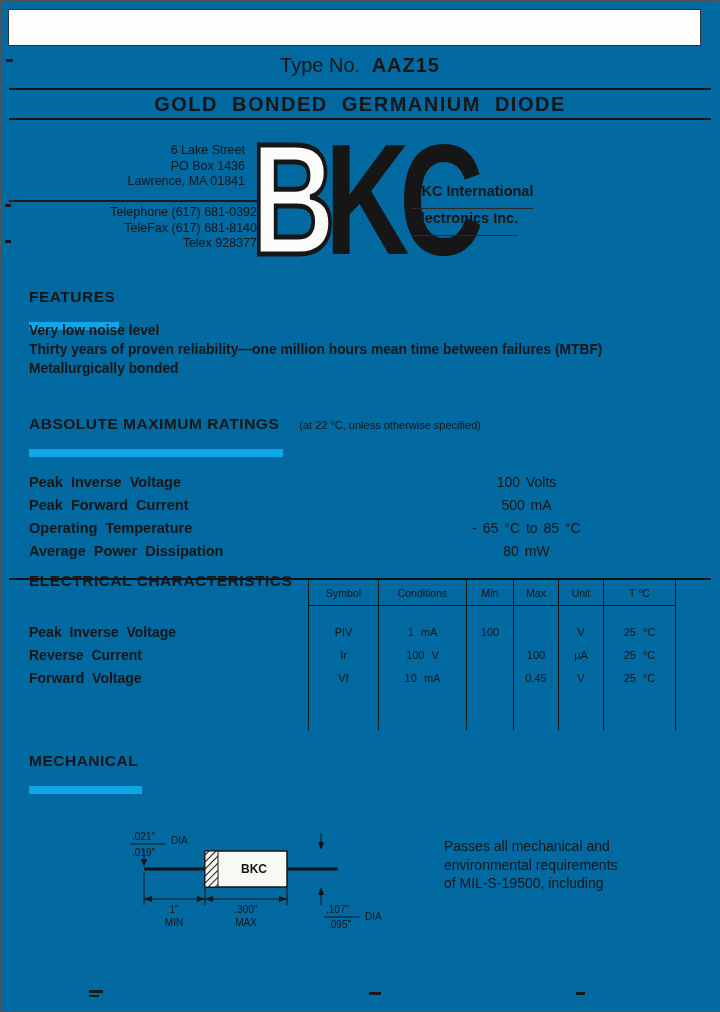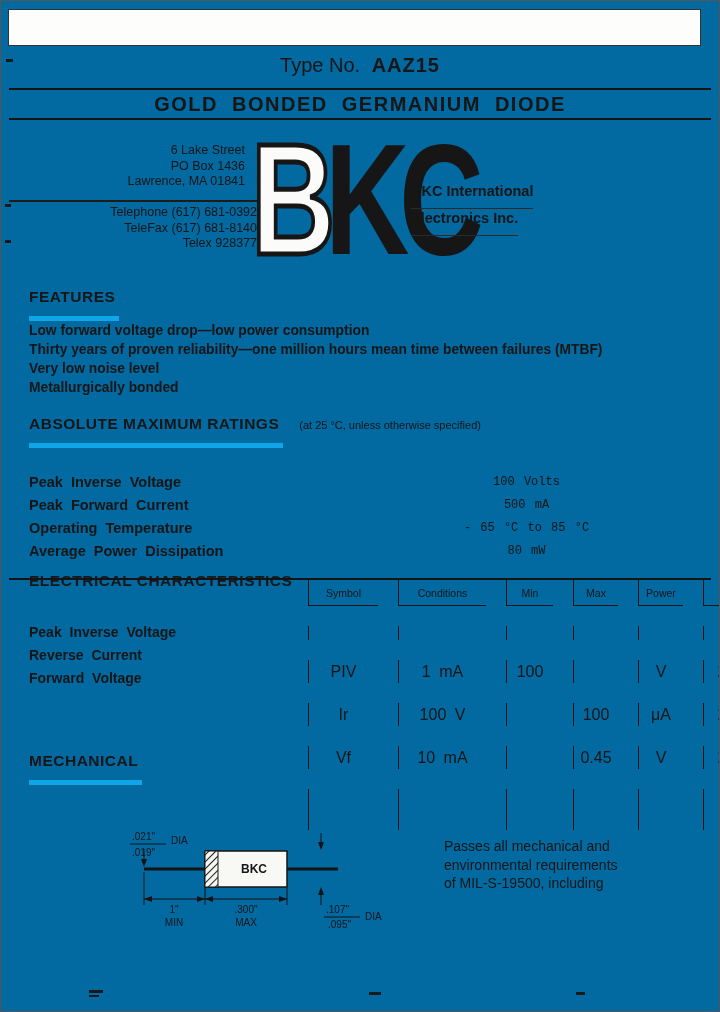--- a/index.html
+++ b/index.html
@@ -27,44 +27,44 @@
   .contacts { position:absolute; right:462px; top:204px; text-align:right; font-size:12.5px; line-height:15.5px; }
   .logo { position:absolute; left:250px; top:134px; font-weight:bold; font-size:158px; line-height:0.82;
     letter-spacing:-14px; transform:scaleX(0.74); transform-origin:left top; white-space:nowrap; }
   .logo .lb { color:#fbfbf9; -webkit-text-stroke:5px #161616; }
   .logo .lk, .logo .lc { color:#161616; }
   .co-name { position:absolute; left:410px; top:181px; font-size:14.5px; font-weight:bold; line-height:18px; }
   .co-name span { display:inline-block; border-bottom:1.5px solid #2a2a2a; padding-bottom:8px; }
 
   
   .sec-head { position:absolute; left:28px; font-size:15.5px; font-weight:bold; letter-spacing:0.5px; }
-  .sec-head .hw { display:inline-block; border-bottom:5px solid #0ea5e9; padding:0 4px 10px 0; }
+  .sec-head .hw { display:inline-block; border-bottom:8px solid #0ea5e9; padding:0 4px 16px 0; }
   .sec-head .note { font-size:11px; font-weight:normal; letter-spacing:0; margin-left:16px; }
 
   
   .features-list { position:absolute; left:28px; top:320px; width:660px; font-size:13.8px; font-weight:bold; line-height:19px; white-space:nowrap; }
 
   
   .amr-rows { position:absolute; left:28px; top:469px; width:640px; }
   .amr-row { display:flex; height:23px; align-items:center; }
   .amr-label { flex:0 0 400px; font-weight:bold; font-size:14.5px; word-spacing:4px; }
-  .amr-value { width:195px; text-align:center; font-size:12px; word-spacing:2px;font-family:Liberation Mono, monospace; }
+  .amr-value { width:195px; text-align:center; font-size:14px; word-spacing:2px; }
 
   
   .ec-rule { top:577px; }
   .ec-wrap { position:absolute; left:0; top:579px; width:720px; height:150px; }
   .ec-labels { position:absolute; left:28px; top:40px; }
   .ec-label { height:23px; display:flex; align-items:center; font-weight:bold; font-size:14px; word-spacing:4px; }
   .ec-grid { position:absolute; left:307px; top:0; width:368px; display:grid;
     grid-template-columns:70px 88px 47px 45px 45px 73px;
-    grid-template-rows:26px 14px 23px 23px 23px 41px;gap:20px; }
+    grid-template-rows:26px 14px 23px 23px 23px 41px; }
   .ec-grid > div { border-left:1.5px solid #141414; display:flex; align-items:center; justify-content:center; }
   .ec-grid > div.c6 { border-right:1.5px solid #141414;text-align:right; }
   .ec-grid > div.hd { border-bottom:1.5px solid #141414; font-size:10.5px; }
-  .ec-grid > div.dc { font-size:16px; word-spacing:4px; }
+  .ec-grid > div.dc { font-size:11px; word-spacing:4px; }
 
   
   .mech-note { position:absolute; left:443px; top:836px; font-size:14px; line-height:18.5px; }
   .mech-svg { position:absolute; left:113px; top:824px; }
   .svg-t { font-family:"Liberation Sans", sans-serif; font-size:10px; fill:#161616; }
   .svg-b { font-family:"Liberation Sans", sans-serif; font-size:12px; font-weight:bold; fill:#161616; }
 
   
   .art { position:absolute; background:#1a1a1a; }
 </style>
@@ -100,28 +100,27 @@
 
   <div class="co-name">
     <span>BKC International</span><br>
     <span>Electronics Inc.</span>
   </div>
 
   <div class="sec-head" style="top:287px;">
     <span class="hw">FEATURES</span>
   </div>
   <div class="features-list">
-    <div>Low forward voltage drop—low power consumption</div>
+    <div>Very low noise level</div>
     <div>Thirty years of proven reliability—one million hours mean time between failures (MTBF)</div>
-    <div>Very low noise level</div>
     <div>Metallurgically bonded</div>
   </div>
 
   <div class="sec-head" style="top:414px;">
-    <span class="hw">ABSOLUTE MAXIMUM RATINGS</span><span class="note">(at 25 °C, unless otherwise specified)</span>
+    <span class="hw">ABSOLUTE MAXIMUM RATINGS</span><span class="note">(at 22 °C, unless otherwise specified)</span>
   </div>
   <div class="amr-rows">
     <div class="amr-row">
       <div class="amr-label">Peak Inverse Voltage</div>
       <div class="amr-value">100 Volts</div>
     </div>
     <div class="amr-row">
       <div class="amr-label">Peak Forward Current</div>
       <div class="amr-value">500 mA</div>
     </div>
@@ -145,21 +144,21 @@
       <div class="ec-label">Peak Inverse Voltage</div>
       <div class="ec-label">Reverse Current</div>
       <div class="ec-label">Forward Voltage</div>
     </div>
     <div class="ec-grid">
 
       <div class="hd c1">Symbol</div>
       <div class="hd c2">Conditions</div>
       <div class="hd c3">Min</div>
       <div class="hd c4">Max</div>
-      <div class="hd c5">Power</div>
+      <div class="hd c5">Unit</div>
       <div class="hd c6">T °C</div>
 
       <div class="c1"></div>
         <div class="c2"></div>
         <div class="c3"></div>
         <div class="c4"></div>
         <div class="c5"></div>
         <div class="c6"></div>
 
       <div class="dc c1">PIV</div>

